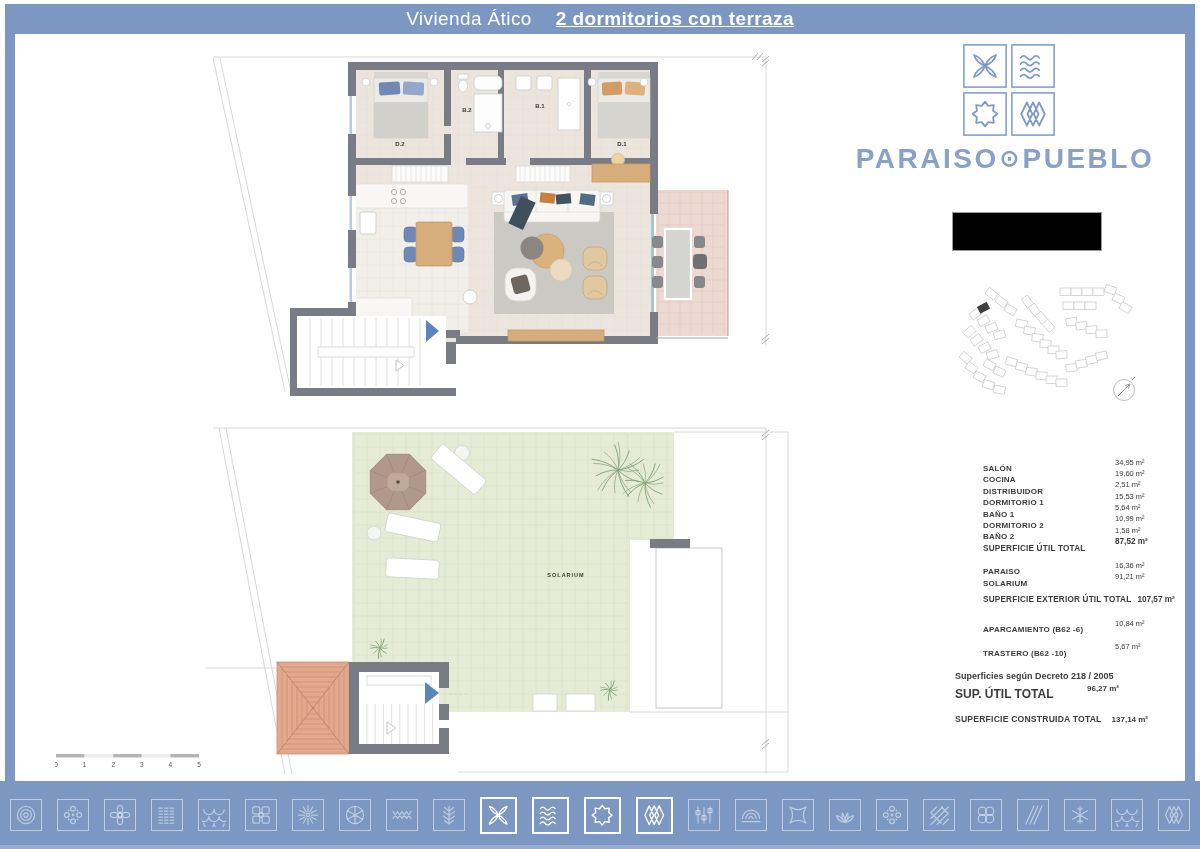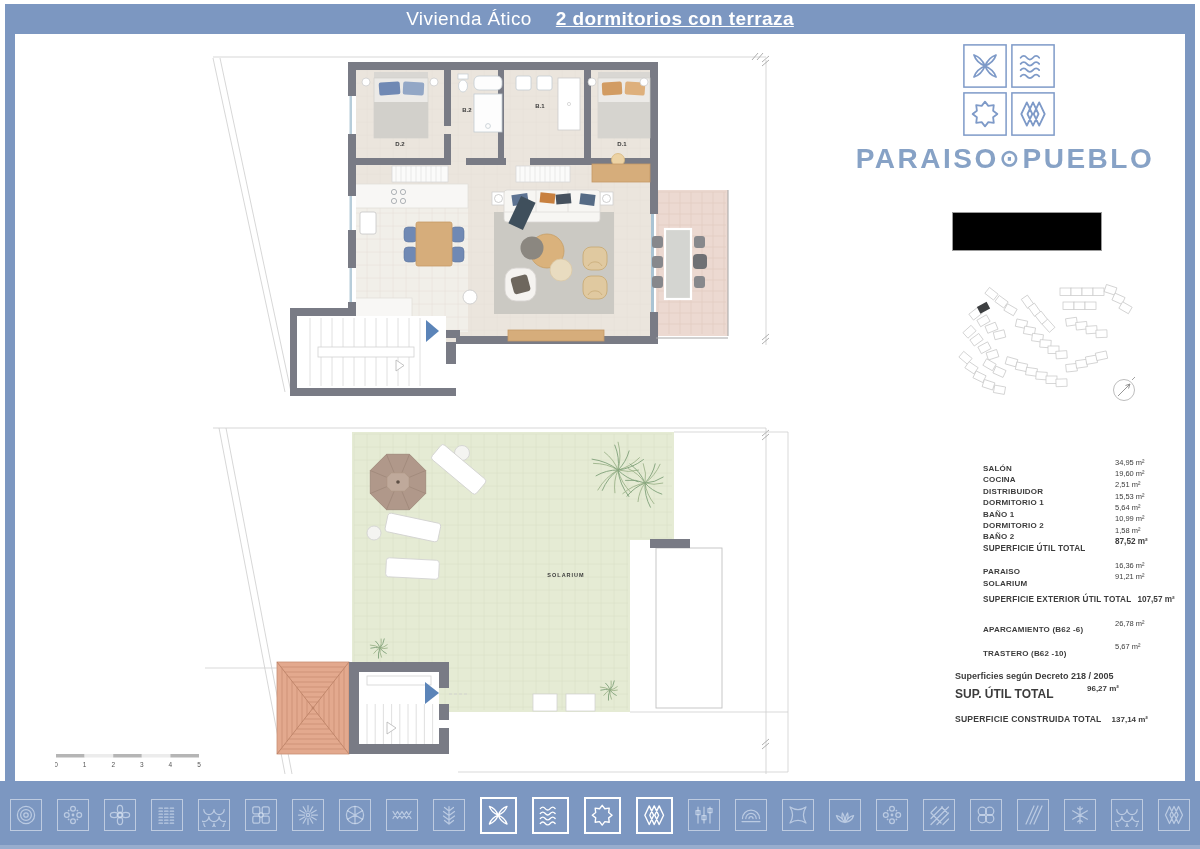--- a/index.html
+++ b/index.html
@@ -533,21 +533,21 @@
         <span class="val">91,21 m²</span>
       </div>
 
       <div class="arow bold gap inline">
         <span class="lab">SUPERFICIE EXTERIOR ÚTIL  TOTAL</span>
         <span class="val">107,57 m²</span>
       </div>
 
       <div class="arow gap">
         <span class="lab">APARCAMIENTO (B62 -6)</span>
-        <span class="val">26,78 m²</span>
+        <span class="val">10,84 m²</span>
       </div>
 
       <div class="arow gap">
         <span class="lab">TRASTERO (B62 -10)</span>
         <span class="val">5,67 m²</span>
       </div>
     </div>
 
   <div class="decree">
     <div class="note">Superficies según Decreto 218 / 2005</div>

